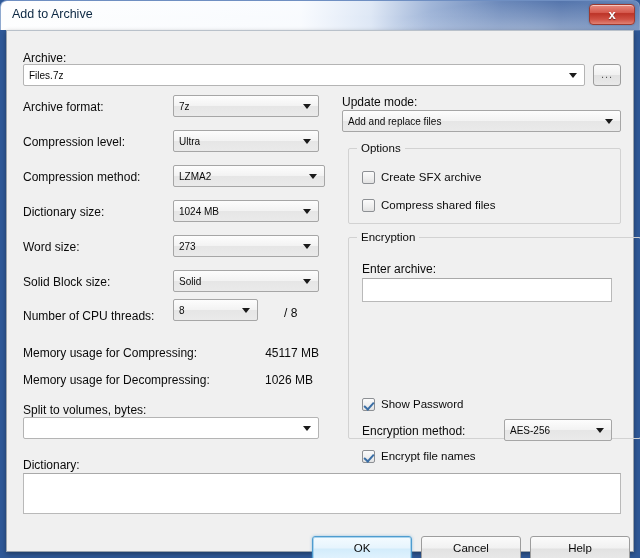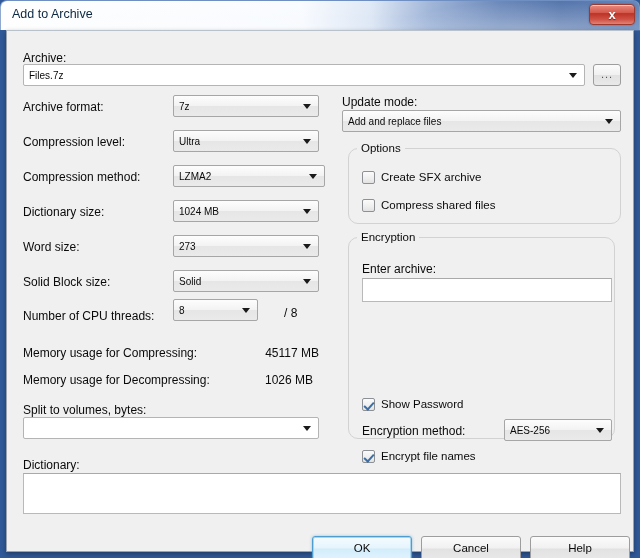--- a/index.html
+++ b/index.html
@@ -148,21 +148,21 @@
     background: #ffffff;
     border: 1px solid #b9b9b9;
     border-top-color: #a9a9a9;
     cursor: text;
   }
 
   .groupbox {
     position: absolute;
     box-sizing: border-box;
     border: 1px solid #d2d2d2;
-    border-radius: 10px;
+    border-radius: 2px;
   }
   .groupbox > .gb-title {
     position: absolute;
     left: 8px; top: -7px;
     padding: 0 4px;
     background: #f0f0f0;
     font-size: 11.5px;
     color: #0a0a0a;
     line-height: 13px;
     white-space: nowrap;
@@ -316,21 +316,21 @@
       </div>
       <div class="checkrow" style="left:355px; top:167px;">
         <span class="cbox"></span>
         <span class="ctitle">Compress shared files</span>
       </div>
       <div class="checkrow" style="left:355px; top:139px;">
         <span class="cbox"></span>
         <span class="ctitle">Create SFX archive</span>
       </div>
 
-      <div class="groupbox" style="left:341px; top:206px; width:267px; height:202px;">
+      <div class="groupbox" style="left:341px; top:206px; width:293px; height:202px;">
         <div class="gb-title">Encryption</div>
       </div>
       <div class="lbl" style="left:355px; top:231px;">Enter archive:</div>
       <div class="textbox" style="left:355px; top:247px; width:250px; height:24px;">
         <div class="ctext" style="left:5px; line-height:22px; right:5px; position:absolute; top:0; height:100%; font-size:11.5px; overflow:hidden; white-space:nowrap;"></div>
       </div>
 
       <div class="checkrow" style="left:355px; top:366px;">
         <span class="cbox checked"></span>
         <span class="ctitle">Show Password</span>

